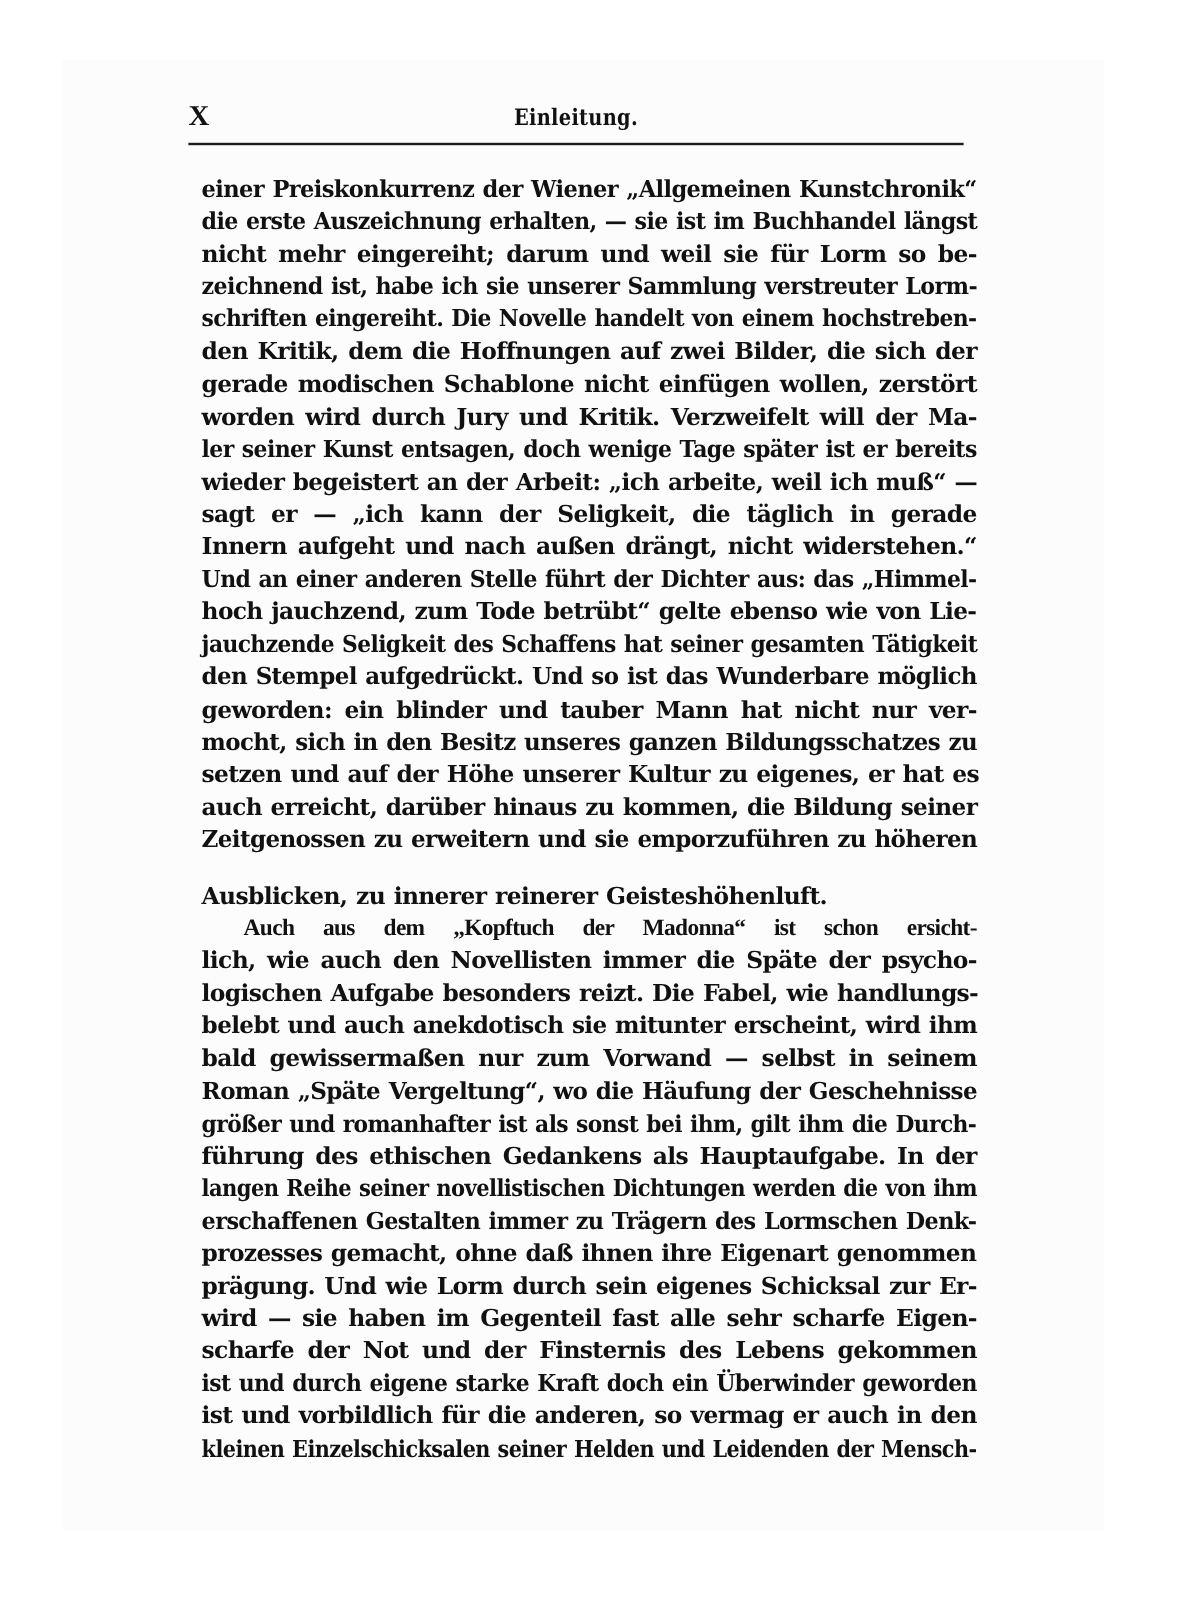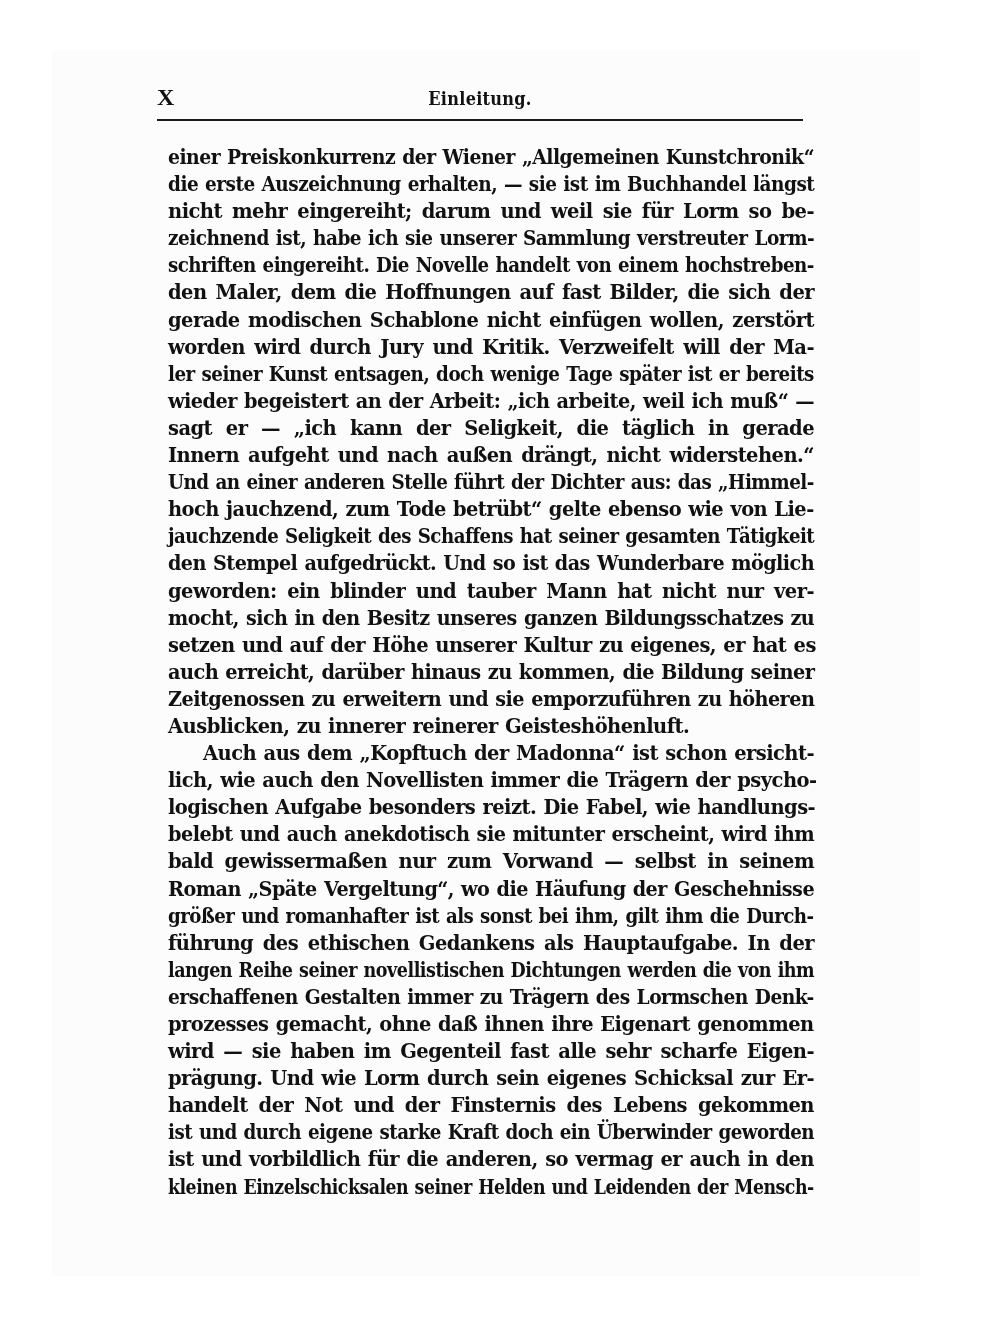--- a/index.html
+++ b/index.html
@@ -78,71 +78,73 @@
       white-space: nowrap;
       text-align: justify;
       text-align-last: justify;
       font-family: "DejaVu Serif", serif;
       letter-spacing: -0.55px;
       word-spacing: 1px;
       transform-origin: left center;
     }
     .line.indent {
       padding-left: 35px;
+      font-family: Liberation Serif, serif;
     }
     .line.last {
       text-align-last: left;
+      margin-top: 20px;
     }
   </style>
 </head>
 <body>
 
 <div class="scan-area"></div>
 
 <div class="page">
   <div class="running-head">
     <span class="page-number">X</span>
     <span class="head-title">Einleitung.</span>
     <div class="head-rule"></div>
   </div>
 
   <div class="body-text">
     <span class="line" style="transform: scaleX(0.9656);">einer Preiskonkurrenz der Wiener „Allgemeinen Kunstchronik“</span>
     <span class="line" style="transform: scaleX(0.9486);">die erste Auszeichnung erhalten, — sie ist im Buchhandel längst</span>
     <span class="line">nicht mehr eingereiht; darum und weil sie für Lorm so be-</span>
     <span class="line" style="transform: scaleX(0.9486);">zeichnend ist, habe ich sie unserer Sammlung verstreuter Lorm-</span>
     <span class="line" style="transform: scaleX(0.9362);">schriften eingereiht. Die Novelle handelt von einem hochstreben-</span>
-    <span class="line">den Maler, dem die Hoffnungen auf fast Bilder, die sich der</span>
+    <span class="line">den Kritik, dem die Hoffnungen auf zwei Bilder, die sich der</span>
     <span class="line">gerade modischen Schablone nicht einfügen wollen, zerstört</span>
     <span class="line">worden wird durch Jury und Kritik. Verzweifelt will der Ma-</span>
     <span class="line" style="transform: scaleX(0.9403);">ler seiner Kunst entsagen, doch wenige Tage später ist er bereits</span>
     <span class="line" style="transform: scaleX(0.9893);">wieder begeistert an der Arbeit: „ich arbeite, weil ich muß“ —</span>
     <span class="line">sagt er — „ich kann der Seligkeit, die täglich in gerade</span>
     <span class="line">Innern aufgeht und nach außen drängt, nicht widerstehen.“</span>
     <span class="line" style="transform: scaleX(0.9403);">Und an einer anderen Stelle führt der Dichter aus: das „Himmel-</span>
     <span class="line" style="transform: scaleX(0.9969);">hoch jauchzend, zum Tode betrübt“ gelte ebenso wie von Lie-</span>
     <span class="line" style="transform: scaleX(0.9335);">jauchzende Seligkeit des Schaffens hat seiner gesamten Tätigkeit</span>
     <span class="line" style="transform: scaleX(0.9833);">den Stempel aufgedrückt. Und so ist das Wunderbare möglich</span>
     <span class="line">geworden: ein blinder und tauber Mann hat nicht nur ver-</span>
     <span class="line" style="transform: scaleX(0.9818);">mocht, sich in den Besitz unseres ganzen Bildungsschatzes zu</span>
     <span class="line">setzen und auf der Höhe unserer Kultur zu eigenes, er hat es</span>
     <span class="line" style="transform: scaleX(0.9908);">auch erreicht, darüber hinaus zu kommen, die Bildung seiner</span>
     <span class="line" style="transform: scaleX(0.9863);">Zeitgenossen zu erweitern und sie emporzuführen zu höheren</span>
     <span class="line last">Ausblicken, zu innerer reinerer Geisteshöhenluft.</span>
     <span class="line indent">Auch aus dem „Kopftuch der Madonna“ ist schon ersicht-</span>
-    <span class="line">lich, wie auch den Novellisten immer die Trägern der psycho-</span>
+    <span class="line">lich, wie auch den Novellisten immer die Späte der psycho-</span>
     <span class="line">logischen Aufgabe besonders reizt. Die Fabel, wie handlungs-</span>
     <span class="line" style="transform: scaleX(0.9893);">belebt und auch anekdotisch sie mitunter erscheint, wird ihm</span>
     <span class="line">bald gewissermaßen nur zum Vorwand — selbst in seinem</span>
     <span class="line" style="transform: scaleX(0.9863);">Roman „Späte Vergeltung“, wo die Häufung der Geschehnisse</span>
     <span class="line" style="transform: scaleX(0.9335);">größer und romanhafter ist als sonst bei ihm, gilt ihm die Durch-</span>
     <span class="line">führung des ethischen Gedankens als Hauptaufgabe. In der</span>
     <span class="line" style="transform: scaleX(0.901);">langen Reihe seiner novellistischen Dichtungen werden die von ihm</span>
     <span class="line" style="transform: scaleX(0.957);">erschaffenen Gestalten immer zu Trägern des Lormschen Denk-</span>
     <span class="line" style="transform: scaleX(0.9969);">prozesses gemacht, ohne daß ihnen ihre Eigenart genommen</span>
+    <span class="line">prägung. Und wie Lorm durch sein eigenes Schicksal zur Er-</span>
     <span class="line">wird — sie haben im Gegenteil fast alle sehr scharfe Eigen-</span>
-    <span class="line">prägung. Und wie Lorm durch sein eigenes Schicksal zur Er-</span>
-    <span class="line">handelt der Not und der Finsternis des Lebens gekommen</span>
+    <span class="line">scharfe der Not und der Finsternis des Lebens gekommen</span>
     <span class="line" style="transform: scaleX(0.9376);">ist und durch eigene starke Kraft doch ein Überwinder geworden</span>
     <span class="line">ist und vorbildlich für die anderen, so vermag er auch in den</span>
     <span class="line" style="transform: scaleX(0.8886);">kleinen Einzelschicksalen seiner Helden und Leidenden der Mensch-</span>
   </div>
 </div>
 
 </body></html>

